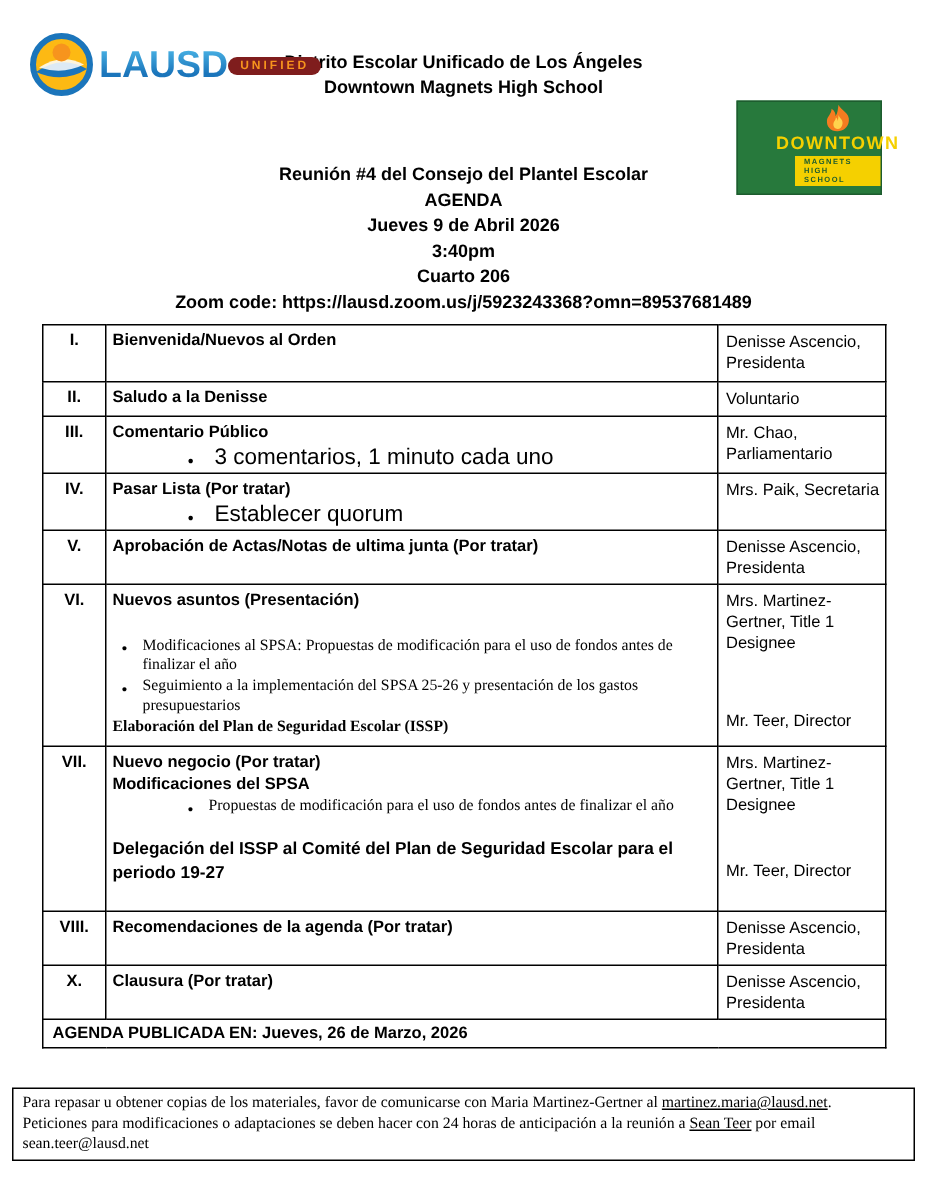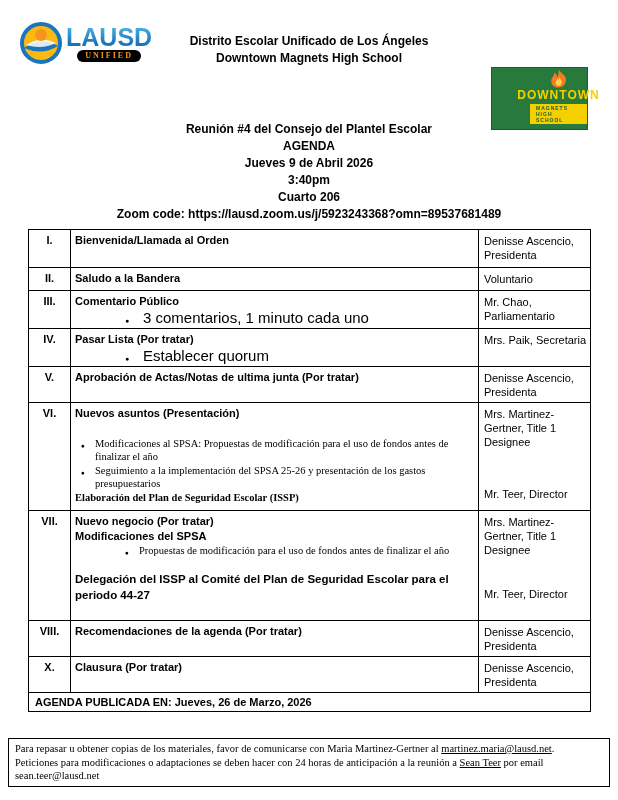--- a/index.html
+++ b/index.html
@@ -6,45 +6,45 @@
   html,body { background:#ffffff; }
   body {
     width:618px; height:800px; position:relative; overflow:hidden;
     font-family:"Liberation Sans", sans-serif; color:#000;
   }
   .page { width:618px; height:800px; position:relative; }
 
   
   .lausd-logo { position:absolute; left:20px; top:22px; display:flex; align-items:center; gap:4px; }
   .lausd-emblem { width:42px; height:42px; }
-  .lausd-wordmark { display:flex; flex-direction:column; align-items:center;text-align:center; }
+  .lausd-wordmark { display:flex; flex-direction:row; align-items:center;text-align:center; }
   .lausd-word {
     font-size:25px; font-weight:bold; letter-spacing:0px; line-height:24px;
     color:#1b75bb;
     background:linear-gradient(180deg,#4db8e8 0%,#1b75bb 75%);
     -webkit-background-clip:text; background-clip:text; -webkit-text-fill-color:transparent;
   }
   .lausd-sub {
-    margin-top:1px; background:#000000; color:#f7941d; font-size:8px; font-weight:bold;
-    letter-spacing:2px; padding:1px 8px; border-radius:7px; line-height:10px;font-family:Liberation Serif, serif;
+    margin-top:1px; background:#7f1d1d; color:#f7941d; font-size:8px; font-weight:bold;
+    letter-spacing:2px; padding:1px 8px; border-radius:7px; line-height:10px;
   }
   .header-center { padding-top:33px; text-align:center; font-weight:bold; font-size:12px; line-height:17px; }
 
   .dmhs-logo {
     position:absolute; right:30px; top:67px; width:97px; height:63px;
     background:#27793c; border:1px solid #1d5c2e;
     display:flex; flex-direction:column; align-items:center; justify-content:flex-start;padding-left:38px;
   }
   .dmhs-flame { margin-top:1px; height:20px; }
   .dmhs-name { color:#f5d000; font-weight:bold; font-size:12px; letter-spacing:1px; line-height:13px; }
   .dmhs-band { margin-top:2px; background:#f5d000; color:#1d5c2e; font-weight:bold;
     font-size:5px; letter-spacing:1px; padding:1px 6px; line-height:6px; }
 
   
-  .title-block { margin-top:54px; text-align:center; font-weight:bold; font-size:12px; line-height:17px; }
+  .title-block { margin-top:41px; text-align:center; font-weight:bold; font-size:12px; line-height:17px; }
 
   
   table.agenda { border-collapse:collapse; margin:6px 28px 0 28px; width:562px; table-layout:fixed; }
   table.agenda td { border:1px solid #000; vertical-align:top; }
   col.c-num { width:42px; }
   col.c-item { width:408px; }
   col.c-pres { width:112px; }
   td.num { text-align:center; font-weight:bold; font-size:11px; padding-top:4px; }
   td.item { padding:3px 5px 3px 4px; }
   .item-title { font-weight:bold; font-size:11px; line-height:15px; }
@@ -122,29 +122,29 @@
     <colgroup>
         <col class="c-num">
         <col class="c-item">
         <col class="c-pres">
       </colgroup>
     <tbody>
 
       <tr class="h-38">
         <td class="num">I.</td>
         <td class="item">
-            <div class="item-title">Bienvenida/Llamada al Orden</div>
+            <div class="item-title">Bienvenida/Nuevos al Orden</div>
           </td>
         <td class="pres">Denisse Ascencio, Presidenta</td>
       </tr>
 
       <tr class="h-23">
         <td class="num">II.</td>
         <td class="item">
-            <div class="item-title">Saludo a la Bandera</div>
+            <div class="item-title">Saludo a la Denisse</div>
           </td>
         <td class="pres">Voluntario</td>
       </tr>
 
       <tr class="h-38">
         <td class="num">III.</td>
         <td class="item">
           <div class="item-title">Comentario Público</div>
           <div class="bullet-sans">3 comentarios, 1 minuto cada uno</div>
         </td>
@@ -183,21 +183,21 @@
           <div class="p-gap-lg">Mr. Teer, Director</div>
         </td>
       </tr>
 
       <tr class="h-110">
         <td class="num">VII.</td>
         <td class="item">
           <div class="item-title">Nuevo negocio (Por tratar)</div>
           <div class="item-title">Modificaciones del SPSA</div>
           <div class="bullet-serif-indent">Propuestas de modificación para el uso de fondos antes de finalizar el año</div>
-          <div class="bold-sans-line">Delegación del ISSP al Comité del Plan de Seguridad Escolar para el periodo 44-27</div>
+          <div class="bold-sans-line">Delegación del ISSP al Comité del Plan de Seguridad Escolar para el periodo 19-27</div>
         </td>
         <td class="pres">
           <div>Mrs. Martinez-Gertner, Title 1 Designee</div>
           <div class="p-gap-md">Mr. Teer, Director</div>
         </td>
       </tr>
 
       <tr class="h-30">
         <td class="num">VIII.</td>
         <td class="item">

